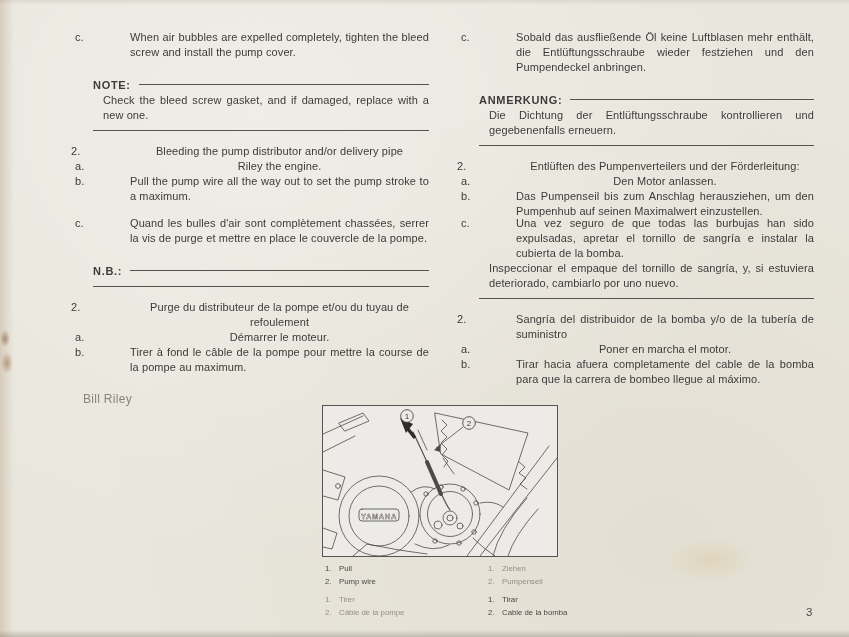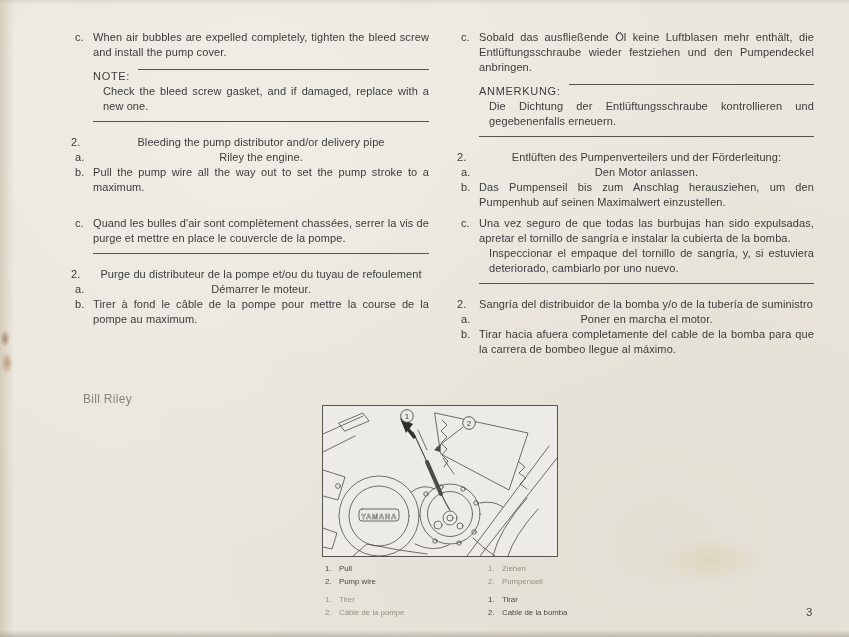--- a/index.html
+++ b/index.html
@@ -25,23 +25,23 @@
   .stain-y{position:absolute;left:662px;top:538px;width:96px;height:44px;
     background:radial-gradient(ellipse, rgba(206,174,92,0.20), rgba(206,174,92,0) 70%);}
 
   
   .lang-block{position:absolute;font-size:11px;line-height:15px;letter-spacing:0.1px;}
   .lb-left{left:71px;width:358px;}
   .lb-right{left:457px;width:357px;}
   .row{display:flex;}
   .lbl{flex:0 0 22px;}
   .lbl.lt{padding-left:4px;box-sizing:border-box;}
-  .txt{flex:1;text-align:justify;}
+  .txt{flex:1;text-align:justify;margin-left:37px;}
   .txt.nj{text-align:center;}
-  .note-head{display:flex;align-items:flex-start;margin:9px 0 0 22px;font-weight:normal;letter-spacing:0.7px;}
+  .note-head{display:flex;align-items:center;margin:18px 0 0 22px;font-weight:bold;letter-spacing:0.7px;}
   .note-head .rule{flex:1;border-bottom:1px solid #55534e;margin:0 0 3px 8px;}
   .note-body{margin-left:32px;text-align:justify;}
   .note-close{margin:7px 0 0 22px;border-bottom:1px solid #55534e;}
   .mt{margin-top:13px;}
 
   .stamp{position:absolute;left:83px;top:392px;font-size:12px;color:#8a8478;letter-spacing:0.3px;}
 
   
   .figure{position:absolute;left:322px;top:405px;width:234px;height:150px;
     border:1px solid #56544f;background:#ecebe7;box-sizing:content-box;}
@@ -115,20 +115,24 @@
     <div class="row">
       <span class="lbl lt">b.</span>
       <div class="txt">Das Pumpenseil bis zum Anschlag herausziehen, um den Pumpenhub auf seinen Maximalwert einzustellen.</div>
     </div>
   </div>
 
   <div class="lang-block lb-left" style="top:216px">
     <div class="row">
       <span class="lbl lt">c.</span>
       <div class="txt">Quand les bulles d'air sont complètement chassées, serrer la vis de purge et mettre en place le couvercle de la pompe.</div>
+    </div>
+    <div class="note-head">
+      <span>N.B.:</span>
+      <span class="rule"></span>
     </div>
     <div class="note-close"></div>
     <div class="row mt">
       <span class="lbl">2.</span>
       <div class="txt nj">Purge du distributeur de la pompe et/ou du tuyau de refoulement</div>
     </div>
     <div class="row">
       <span class="lbl lt">a.</span>
       <div class="txt nj">Démarrer le moteur.</div>
     </div>

